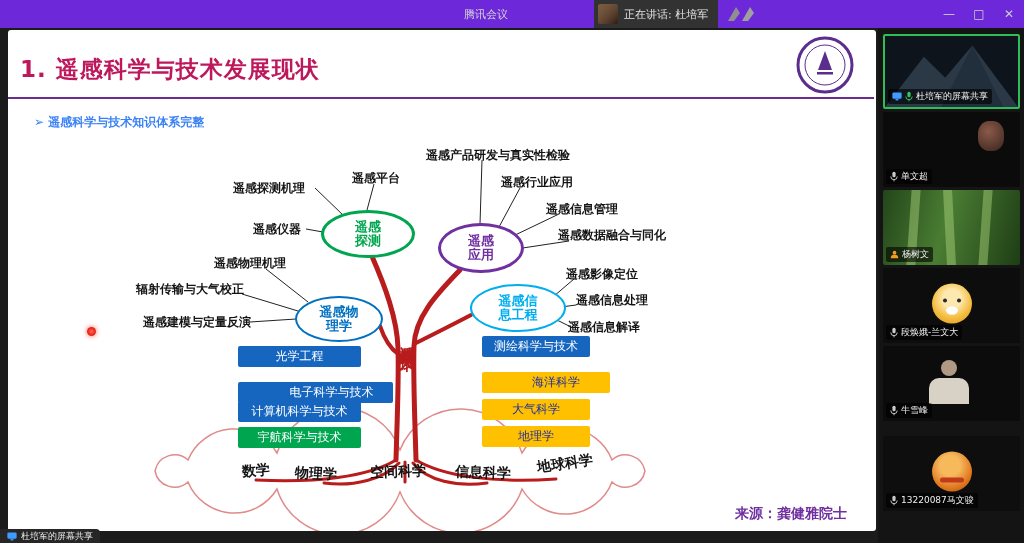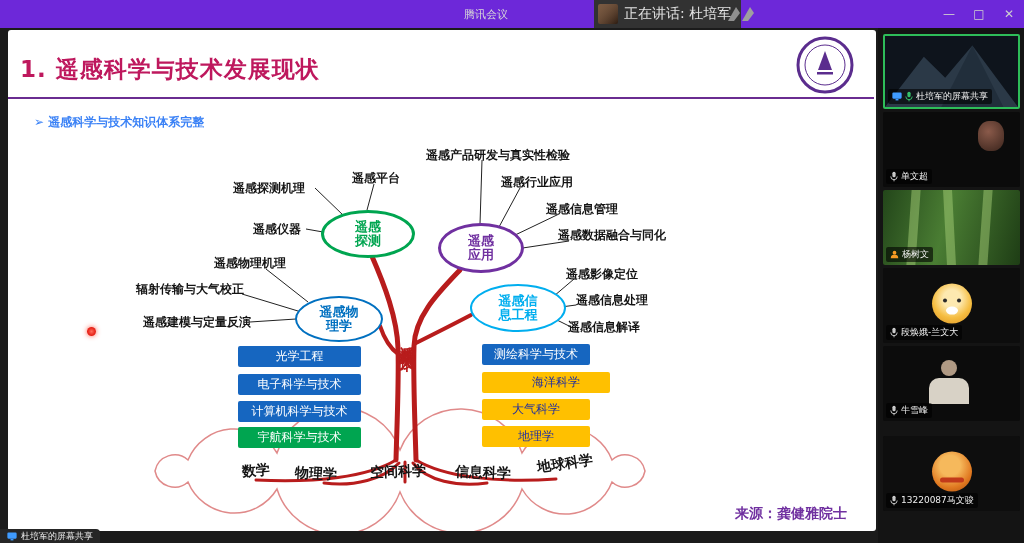--- a/index.html
+++ b/index.html
@@ -8,21 +8,21 @@
     background:#1b1b1b;
     font-family:"DejaVu Sans","Liberation Sans",sans-serif;
     -webkit-font-smoothing:antialiased;
   }
   
   .topbar{position:absolute;left:0;top:0;width:1024px;height:28px;background:#6d28d9;z-index:30;}
   .app-title{position:absolute;left:464px;top:7px;font-size:11px;color:#d8d8d8;}
   .speak-pill{position:absolute;left:594px;top:0;height:28px;display:flex;align-items:center;gap:6px;
     background:#323232;padding:0 10px 0 4px;}
   .pill-avatar{width:20px;height:20px;border-radius:2px;background:linear-gradient(135deg,#7a5a42,#33201424),linear-gradient(135deg,#7a5a42,#2a1a10);}
-  .speak-text{font-size:14px;color:#e2e2e2;white-space:nowrap;}
+  .speak-text{font-size:11px;color:#e2e2e2;white-space:nowrap;}
   .wings{position:absolute;left:722px;top:4px;}
   .winctl{position:absolute;right:0;top:0;height:28px;display:flex;}
   .wbtn{width:30px;height:28px;display:flex;align-items:center;justify-content:center;color:#cfcfcf;font-size:12px;}
   
   .slide{position:absolute;left:8px;top:30px;width:868px;height:501px;background:#ffffff;border-radius:3px;overflow:hidden;z-index:5;}
   .slide-title{position:absolute;left:12px;top:24px;font-size:23px;font-weight:bold;color:#be185d;letter-spacing:1px;}
   .title-rule{position:absolute;left:0;top:67px;width:866px;height:2px;background:#6a2c91;}
   .slide-subtitle{position:absolute;left:26px;top:84px;font-size:12px;font-weight:bold;color:#3b82f6;}
   .unilogo{position:absolute;left:787px;top:5px;width:60px;height:60px;}
   .source{position:absolute;left:727px;top:475px;font-size:14px;font-weight:bold;color:#7030a0;}
@@ -155,25 +155,25 @@
 
   <div class="bl" style="left:206px;top:225px;">遥感物理机理</div>
   <div class="bl" style="left:128px;top:251px;">辐射传输与大气校正</div>
   <div class="bl" style="left:135px;top:284px;">遥感建模与定量反演</div>
 
   <div class="bl" style="left:558px;top:236px;">遥感影像定位</div>
   <div class="bl" style="left:568px;top:262px;">遥感信息处理</div>
   <div class="bl" style="left:560px;top:289px;">遥感信息解译</div>
 
   <div class="kbox lft blue" style="top:316px;">光学工程</div>
-  <div class="kbox lft blue" style="top:344px;">电子科学与技术</div>
+  <div class="kbox lft blue" style="top:352px;padding-left:32px;">电子科学与技术</div>
   <div class="kbox lft blue" style="top:371px;">计算机科学与技术</div>
   <div class="kbox lft green" style="top:397px;">宇航科学与技术</div>
 
-  <div class="kbox rgt blue" style="top:314px;">测绘科学与技术</div>
+  <div class="kbox rgt blue" style="top:306px;">测绘科学与技术</div>
   <div class="kbox rgt yellow" style="top:342px;padding-left:20px;">海洋科学</div>
   <div class="kbox rgt yellow" style="top:369px;">大气科学</div>
   <div class="kbox rgt yellow" style="top:396px;">地理学</div>
 
   <div class="root" style="left:234px;top:432px;transform:rotate(-5deg);">数学</div>
   <div class="root" style="left:287px;top:435px;transform:rotate(3deg);">物理学</div>
   <div class="root" style="left:362px;top:433px;transform:rotate(-2deg);">空间科学</div>
   <div class="root" style="left:447px;top:434px;transform:rotate(2deg);">信息科学</div>
   <div class="root" style="left:529px;top:425px;transform:rotate(-8deg);">地球科学</div>
 

